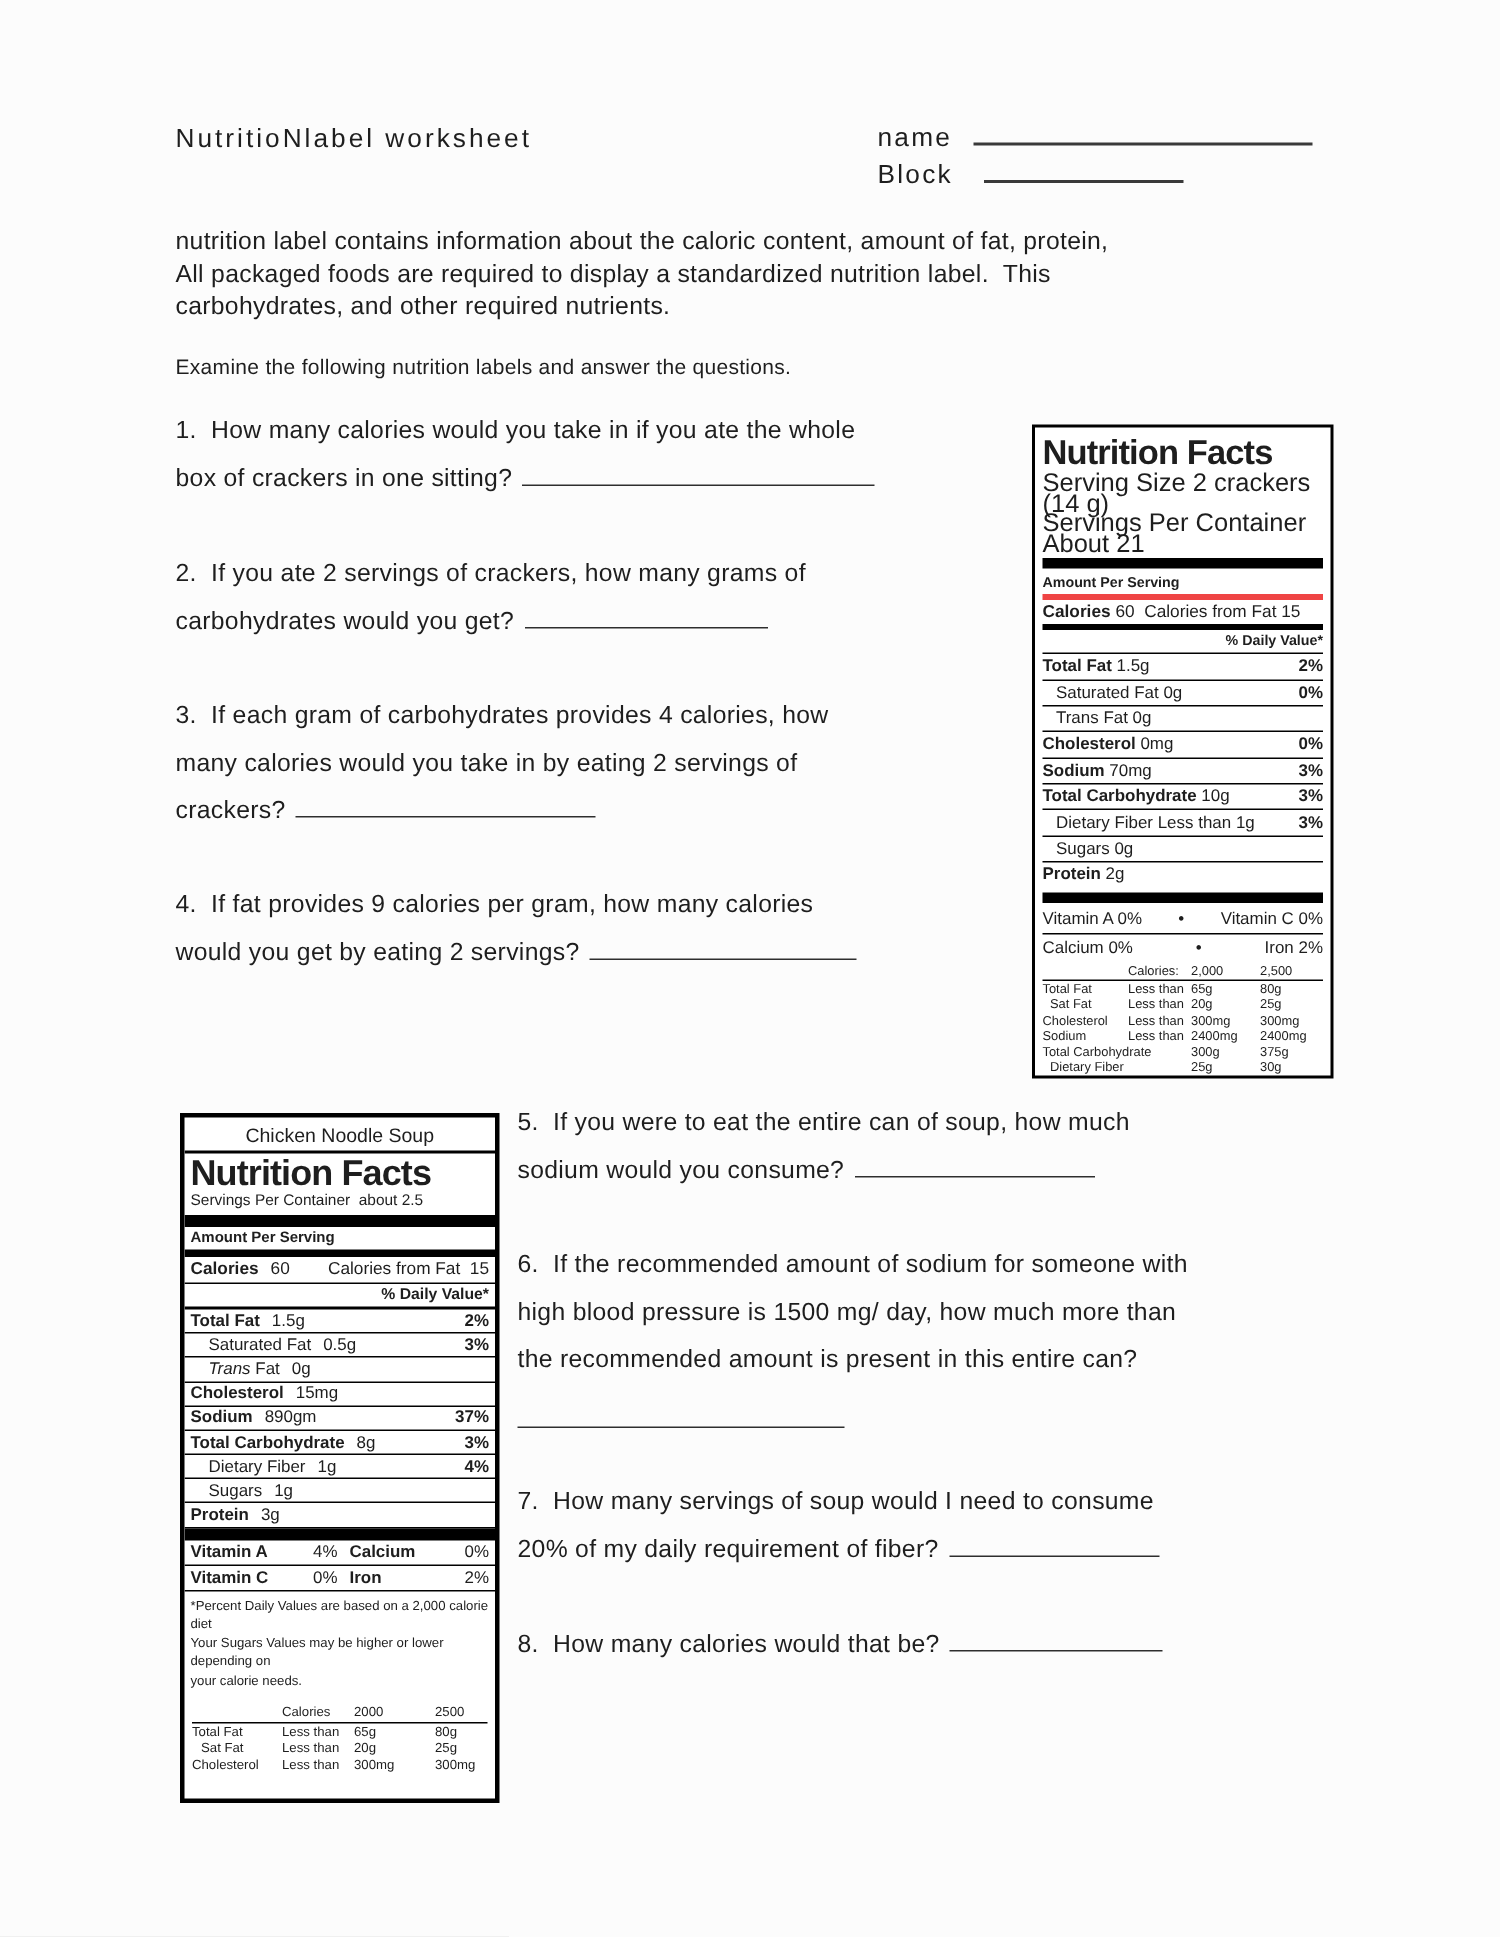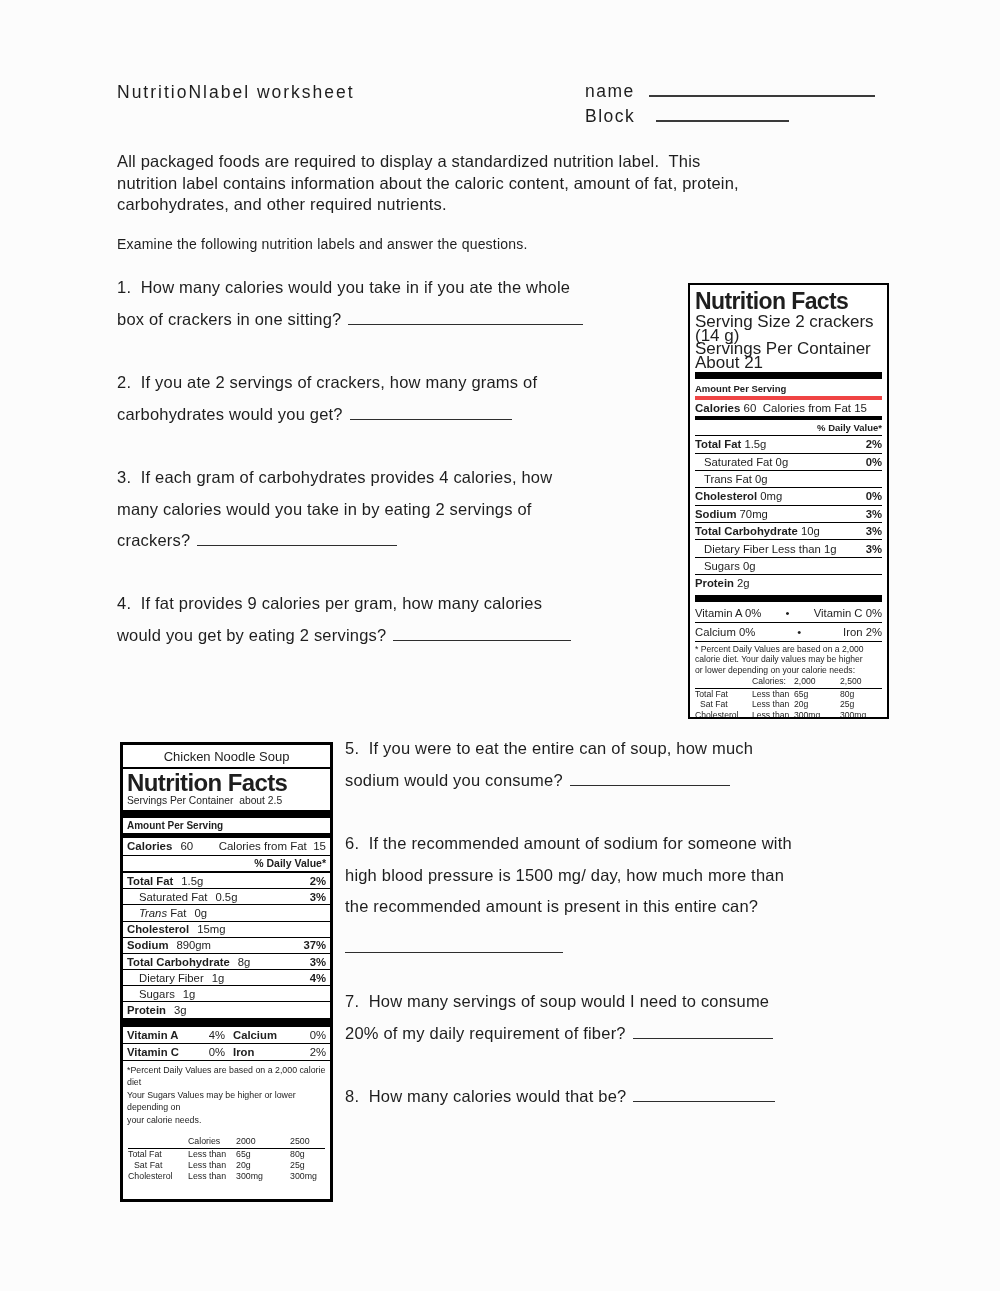--- a/index.html
+++ b/index.html
@@ -80,22 +80,22 @@
   <div class="field field-name">
     <span>name</span>
     <span class="uline" style="width:226px;margin-left:8px;"></span>
   </div>
   <div class="field field-block">
     <span>Block</span>
     <span class="uline" style="width:133px;margin-left:14px;"></span>
   </div>
 
   <div class="intro">
+    <div>nutrition label contains information about the caloric content, amount of fat, protein,</div>
     <div>All packaged foods are required to display a standardized nutrition label.&nbsp; This</div>
-    <div>nutrition label contains information about the caloric content, amount of fat, protein,</div>
     <div>carbohydrates, and other required nutrients.</div>
   </div>
   <div class="instruction">Examine the following nutrition labels and answer the questions.</div>
 
   <div class="question q1">
     <div>1.&nbsp; How many calories would you take in if you ate the whole</div>
     <div><span>box of crackers in one sitting?</span><span class="blank" style="width:235px;"></span></div>
   </div>
   <div class="question q2">
     <div>2.&nbsp; If you ate 2 servings of crackers, how many grams of</div>
@@ -178,25 +178,20 @@
     <div class="vit">
         <span>Vitamin A 0%</span>
         <span>•</span>
         <span>Vitamin C 0%</span>
       </div>
     <div class="vit vit2">
         <span>Calcium 0%</span>
         <span>•</span>
         <span>Iron 2%</span>
       </div>
-    <div class="fn">
-      <div>* Percent Daily Values are based on a 2,000</div>
-      <div>calorie diet. Your daily values may be higher</div>
-      <div>or lower depending on your calorie needs:</div>
-    </div>
     <div class="ft">
       <div class="frow hrow">
           <span></span>
           <span>Calories:</span>
           <span>2,000</span>
           <span>2,500</span>
         </div>
       <div class="frow">
           <span>Total Fat</span>
           <span>Less than</span>

